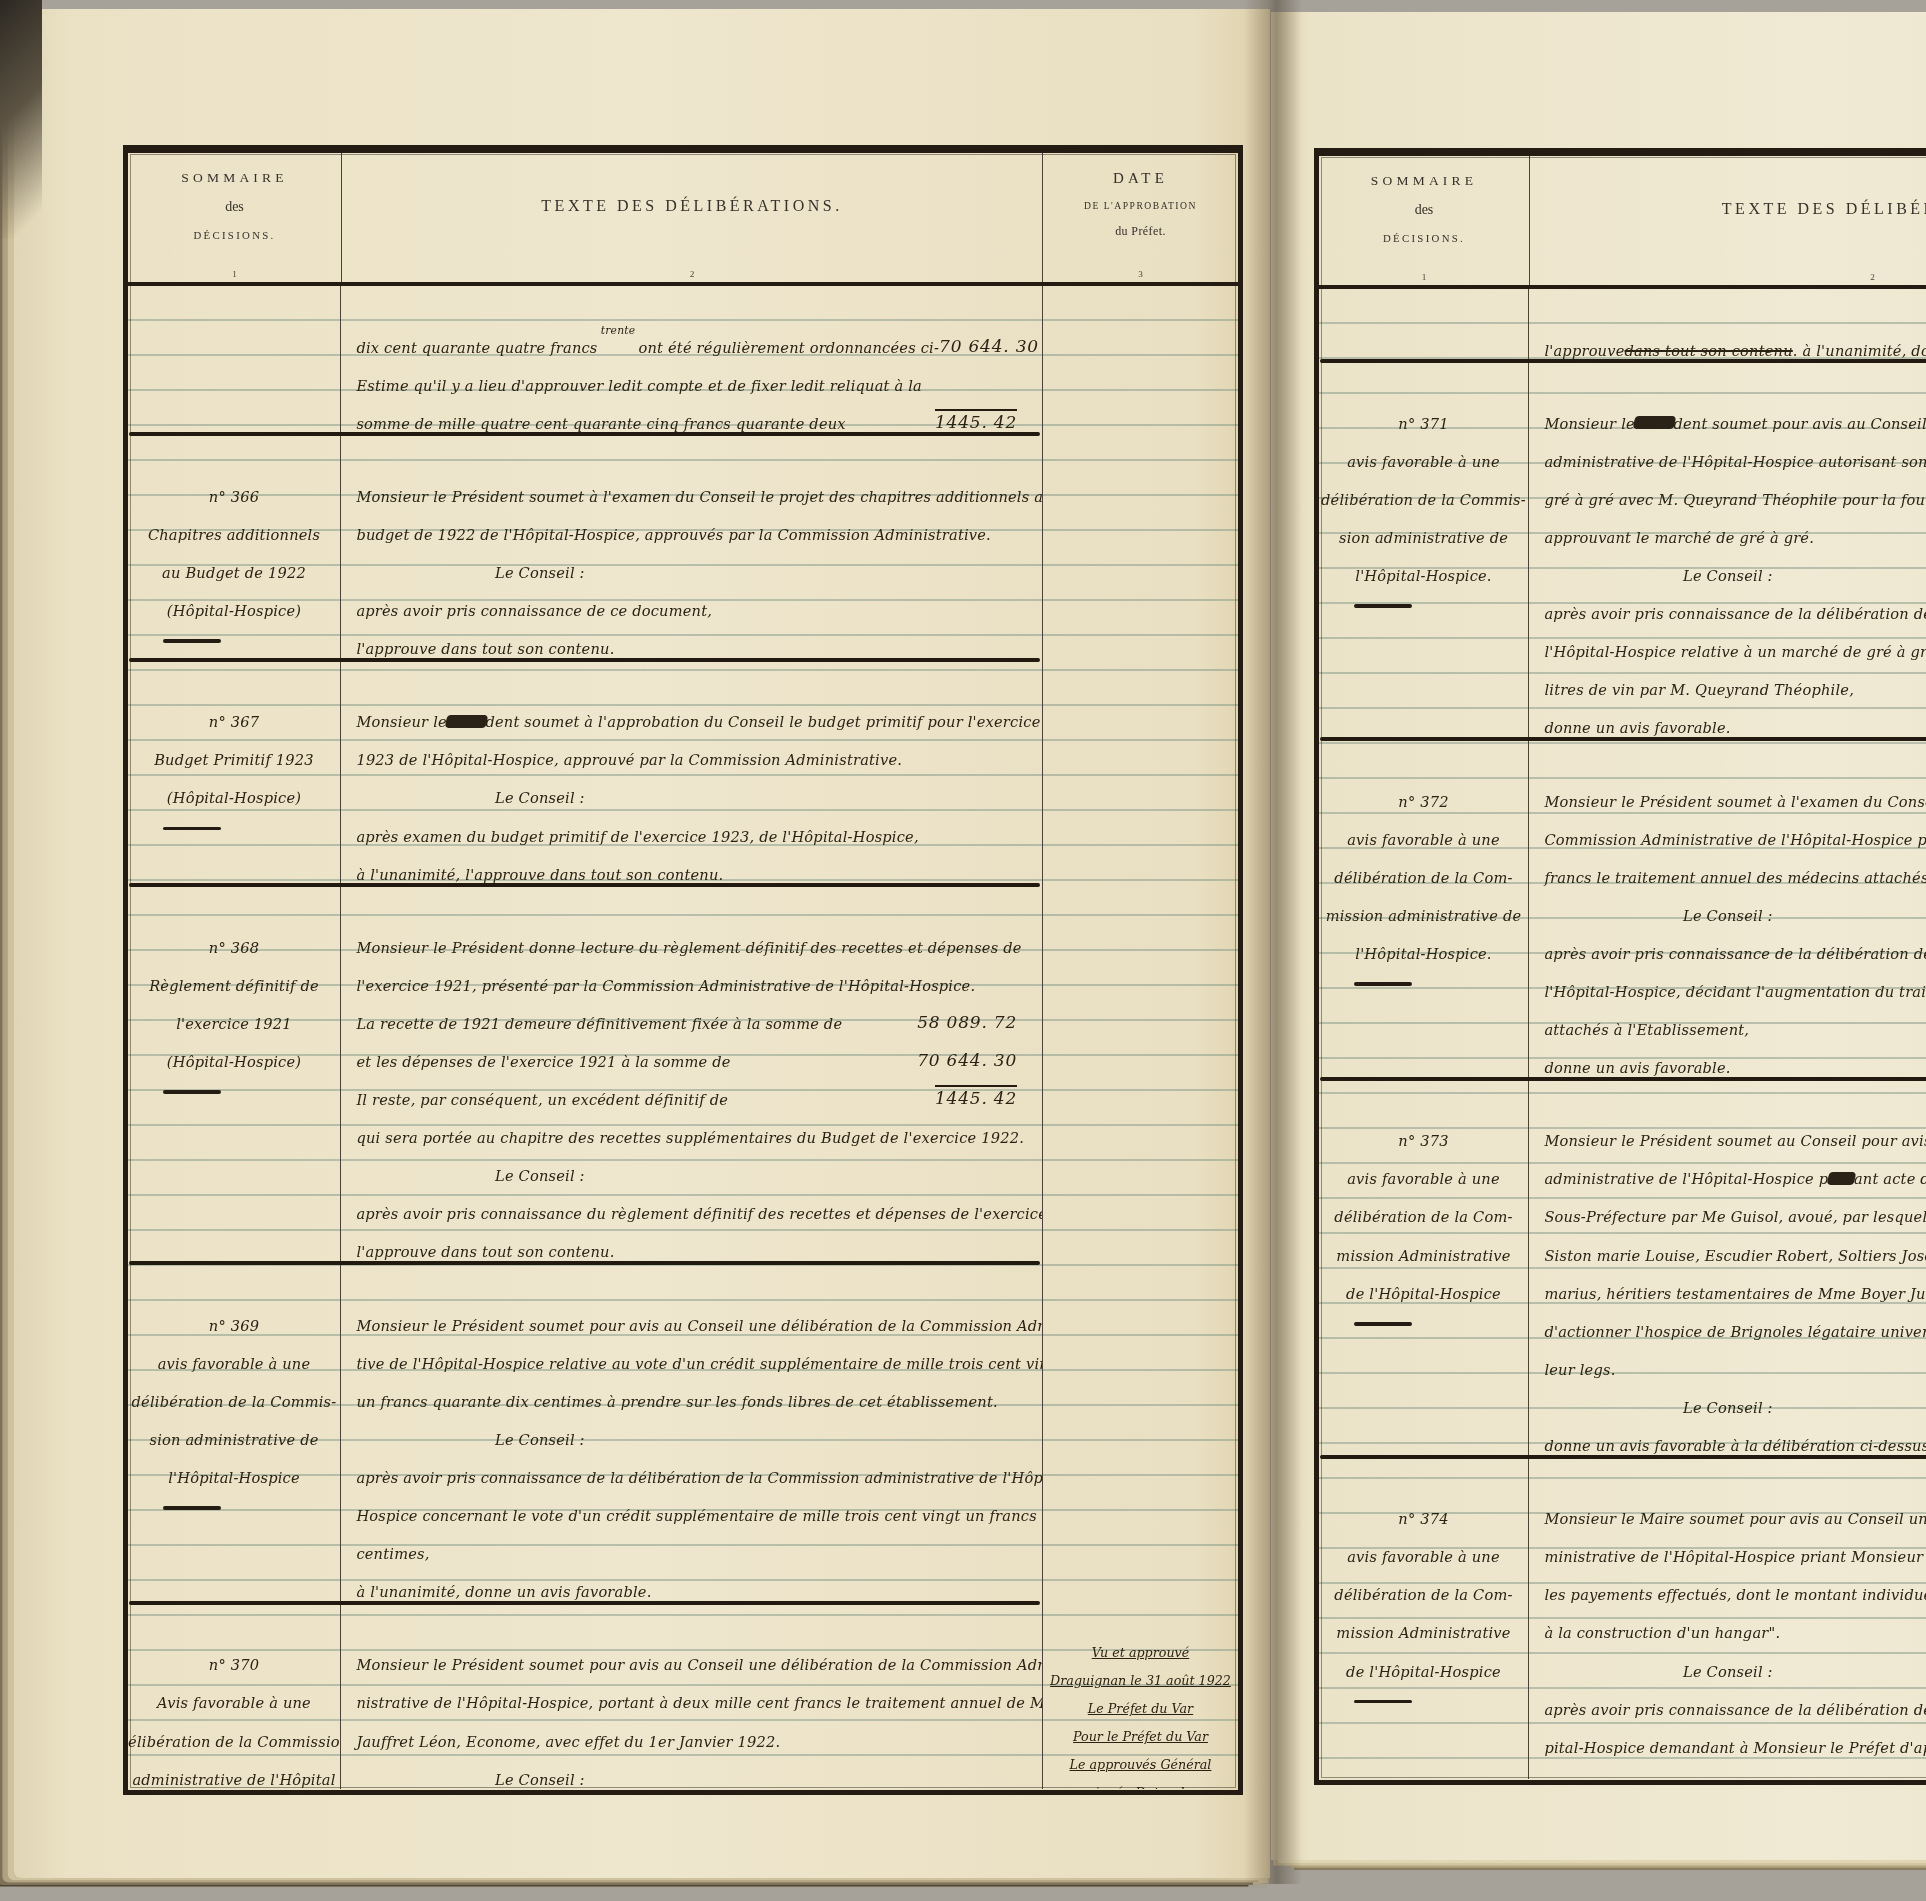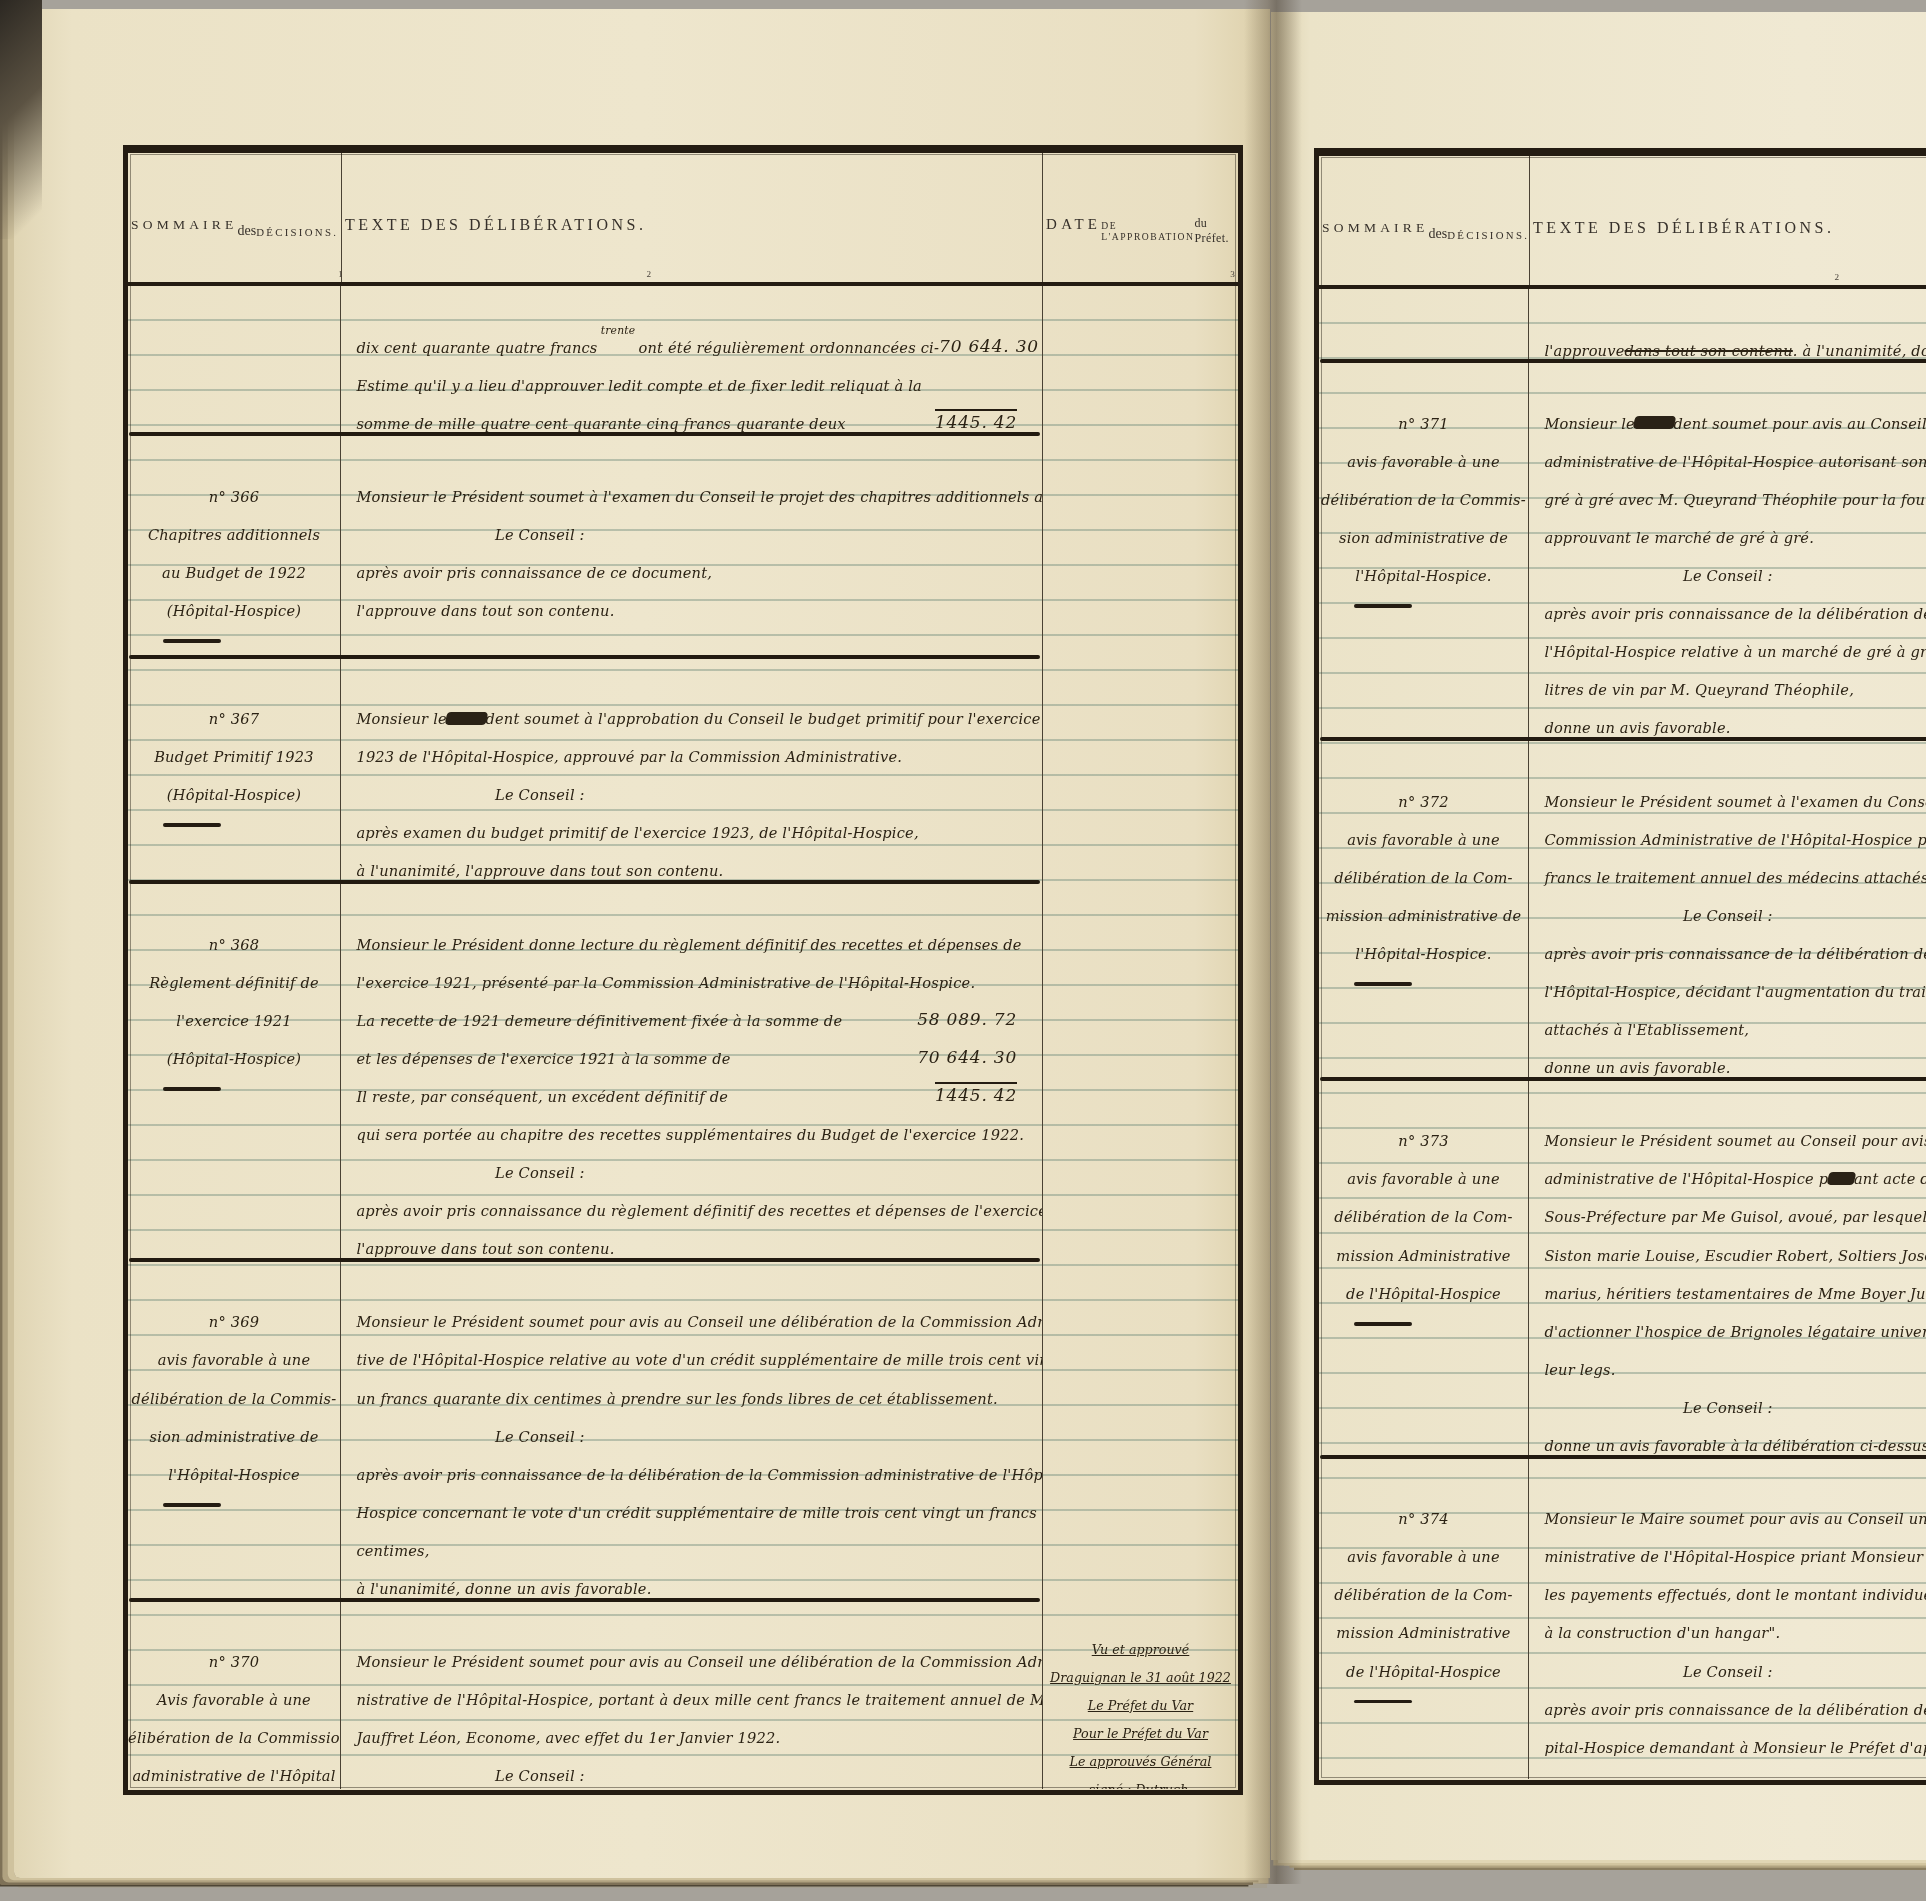--- a/index.html
+++ b/index.html
@@ -21,21 +21,21 @@
     background:linear-gradient(135deg,#2c2822 0,#5c5343 45%,rgba(92,83,67,0) 90%);}
   
   .table{position:absolute;box-sizing:border-box;border:5.4px solid #241c12;border-top-width:8.5px;
          --c1:213px;--c2:701px;--c3:196px;}
   .page-left  .table{left:109px;top:136px;width:1120px;height:1650px;}
   .page-right .table{left:43px;top:136px;width:1114px;height:1637px;--c1:210px;--c2:686px;--c3:208px;}
   .table::after{content:"";position:absolute;inset:1.9px;border:1.2px solid rgba(36,28,18,.45);pointer-events:none;z-index:6;}
   
   .thead{display:grid;grid-template-columns:var(--c1) var(--c2) var(--c3);height:129px;
          border-bottom:4.6px solid #241c12;font-family:"Liberation Serif",serif;color:#36302a;}
-  .hc{display:flex;flex-direction:row;align-items:center;padding:17.7px 3.1px 2.3px;overflow:hidden;}
+  .hc{display:flex;flex-direction:column;align-items:center;padding:17.7px 3.1px 2.3px;overflow:hidden;}
   .hc+.hc{border-left:1.5px solid #4a4234;}
   .ht-big{font-size:13.5px;letter-spacing:4.2px;}
   .ht-sm{font-size:14px;margin-top:13px;}
   .ht-caps{font-size:10.8px;letter-spacing:2.3px;margin-top:14px;}
   .ht-main{font-size:16px;letter-spacing:3.5px;margin:auto 0;}
   .hnum{font-size:9.2px;margin-top:auto;color:#4a443c;}
   .h2 .hnum{margin-top:auto;}
   
   .tbody{display:flex;flex-direction:column;height:calc(100% - 134px);overflow:hidden;
     background:repeating-linear-gradient(to bottom,transparent 0,transparent 33px,rgba(124,148,131,.48) 33px,rgba(124,148,131,.48) 35px);}
@@ -119,20 +119,23 @@
               </div>
               <div class="line">
                 <span>(Hôpital-Hospice)</span>
               </div>
               <div class="dash"></div>
             </div>
             <div class="cell txt">
               <div class="line">
                 <span>Monsieur le Président soumet à l'examen du Conseil le projet des chapitres additionnels au</span>
               </div>
+              <div class="line">
+                <span>budget de 1922 de l'Hôpital-Hospice, approuvés par la Commission Administrative.</span>
+              </div>
               <div class="line center">
                 <span>Le Conseil :</span>
               </div>
               <div class="line">
                 <span>après avoir pris connaissance de ce document,</span>
               </div>
               <div class="line">
                 <span>l'approuve dans tout son contenu.</span>
               </div>
             </div>

